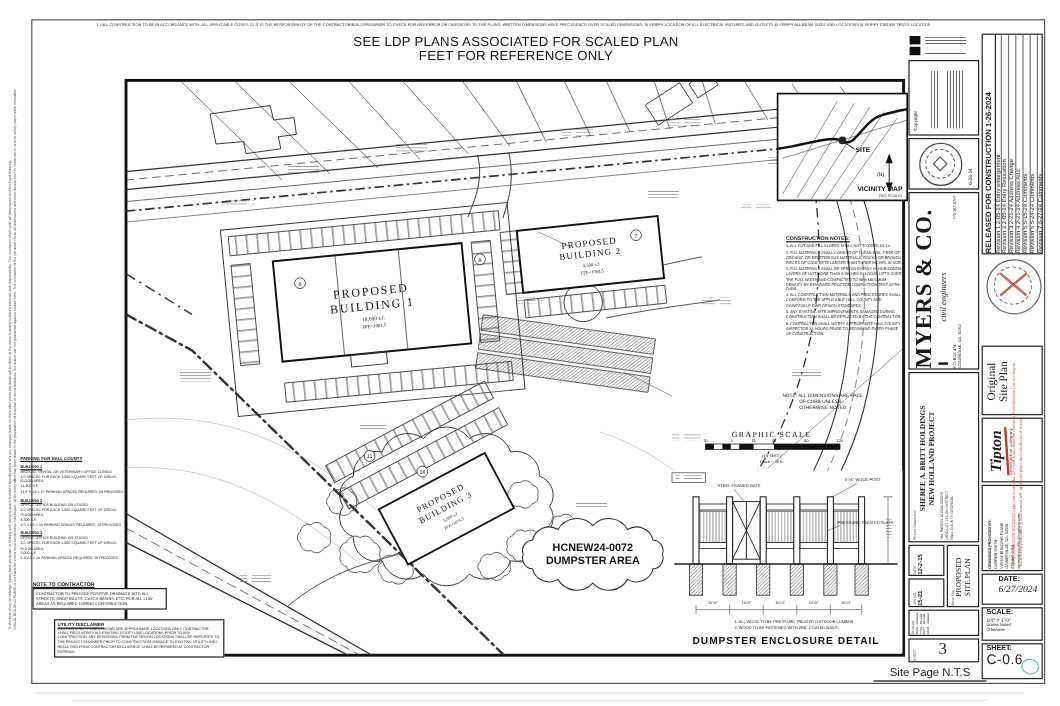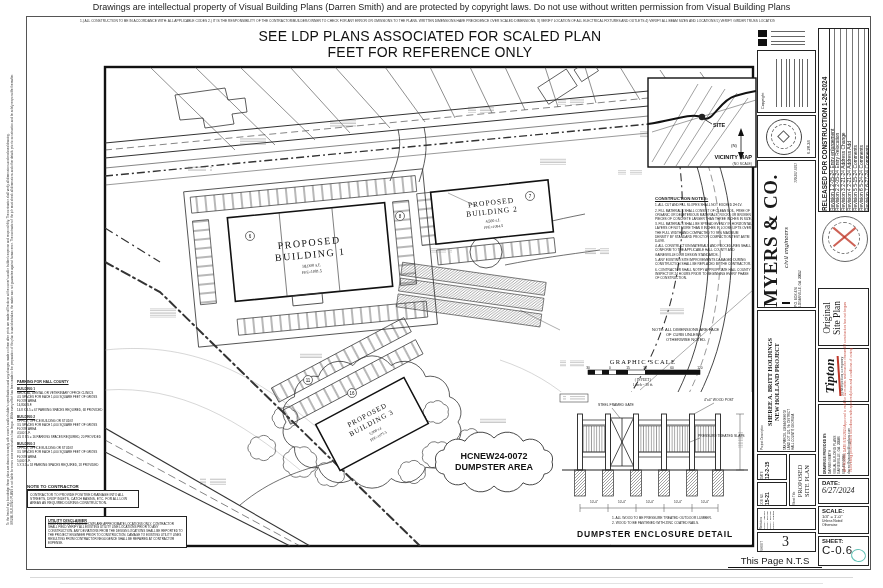--- a/index.html
+++ b/index.html
@@ -7,39 +7,38 @@
         font-family:"Liberation Sans",sans-serif;color:#1a1a1a;overflow:hidden;}
   #page *{box-sizing:border-box;}
   .abs{position:absolute;}
   .rot{position:absolute;transform:rotate(-90deg);transform-origin:0 0;}
   svg{position:absolute;left:0;top:0;}
   .tbox{position:absolute;border:1px solid #222;background:#fff;}
   .microlines{background-image:repeating-linear-gradient(to bottom,#666 0 .6px,transparent .6px 2.6px);}
   .microlines-v{background-image:repeating-linear-gradient(to right,#666 0 .6px,transparent .6px 2.6px);}
   .banner{width:883px;text-align:center;top:2px;left:0;font-size:9px;color:#222;}
   .codeline{left:80px;top:19px;width:695px;font-size:3.3px;white-space:nowrap;overflow:hidden;color:#333;}
-  .refnote{left:250px;top:29px;width:360px;text-align:center;font-size:14px;line-height:1.12;color:#111;letter-spacing:.2px;}
+  .refnote{left:250px;top:29px;width:360px;text-align:center;font-size:11px;line-height:1.12;color:#111;letter-spacing:.2px;}
   .margin-line{font-size:3px;line-height:1.4;color:#444;white-space:nowrap;overflow:hidden;}
   .notes-title{font-size:4.4px;font-weight:bold;text-decoration:underline;margin-bottom:2px;}
   .notes-item{font-size:3.2px;line-height:1.28;margin-bottom:1.5px;}
   .pk-line{font-size:3px;line-height:1.35;}
   .pk-head{font-weight:bold;text-decoration:underline;margin-top:3px;font-size:3.2px;}
   .boxed{border:.8px solid #222;background:#fff;padding:1.5px 2px;}
   .rev-head{font-size:6.4px;font-weight:bold;height:9.5px;border-bottom:1px solid #222;white-space:nowrap;overflow:hidden;padding-top:1px;}
   .rev-row{font-size:4.9px;height:5.9px;border-bottom:.5px solid #777;white-space:nowrap;overflow:hidden;}
   .redstamp{color:#c0392b;font-size:3.4px;white-space:nowrap;opacity:.85;}
   .lbl{font-size:6px;font-weight:bold;}
   .circle{border-radius:50%;position:absolute;}
 </style>
 </head>
 <body>
 
 <div id="page">
 
-  <div class="abs banner">Drawings are intellectual property of Visual Building Plans (Darren Smith) and are protected by copyright laws. Do not use without written permission from Visual Building Plans</div>
 
   <div class="abs" style="left:26px;top:16px;width:845px;height:554px;border:1px solid #555;"></div>
 
   <div class="rot" style="left:6px;top:525px;width:470px;height:10px;">
     <div class="margin-line">To the best of my knowledge these plans are drawn to comply with owner's and/or builder's specifications and any changes made on them after prints are made will be done at the owner's and/or builder's expense and responsibility. The contractor shall verify all dimensions and enclosed drawing.</div>
     <div class="margin-line">VISUAL BUILDING PLANS is not liable for errors once construction has begun. While every effort has been made in the preparation of this plan to avoid mistakes, the maker can not guarantee against human error. The contractor of the job must check all dimensions and other details prior to construction and be solely responsible thereafter.</div>
   </div>
 
   <div class="abs codeline">1.) ALL CONSTRUCTION TO BE IN ACCORDANCE WITH: ALL APPLICABLE CODES  2.) IT IS THE RESPONSIBILITY OF THE CONTRACTOR/BUILDER/OWNER TO CHECK FOR ANY ERROR OR OMISSIONS TO THE PLANS.  WRITTEN DIMENSIONS HAVE PRECEDENCE OVER SCALED DIMENSIONS.  3) VERIFY LOCATION OF ALL ELECTRICAL FIXTURES AND OUTLETS  4) VERIFY ALL BEAM SIZES AND LOCATIONS  5) VERIFY GIRDER TRUSS LOCATION AND POINT LOADS  6) VERIFY ALL FOOTING PAD LOCATIONS AND SIZES</div>
 
@@ -520,34 +519,34 @@
       <div>VISUAL BUILDING PLANS</div>
       <div>GAINESVILLE, GA. 30506</div>
       <div>678-497-0704</div>
       <div>darren@visualbuildingplans.com</div>
     </div>
   </div>
 
   <div class="rot redstamp" style="left:843px;top:472px;width:212px;height:5px;">APPROVED  DATE 8/15/2024   Approval is valid for 12 months and must be renewed if construction has not begun</div>
   <div class="rot redstamp" style="left:849px;top:472px;width:212px;height:5px;">Work being performed in accordance with approved plans and conditions of zoning</div>
 
-  <div class="tbox" style="left:818px;top:478px;width:51px;height:26px;padding:1px 3px;">
+  <div class="tbox" style="left:818px;top:478px;width:51px;height:26px;padding:1px 13px;">
     <div class="lbl">DATE:</div>
     <div style="font-family:'Liberation Serif',serif;font-style:italic;font-size:8px;">6/27/2024</div>
   </div>
   <div class="tbox" style="left:818px;top:506px;width:51px;height:28px;padding:1px 3px;">
     <div class="lbl">SCALE:</div>
     <div style="font-size:4.2px;">1/4" = 1'-0"</div>
     <div style="font-size:3.4px;">Unless Noted</div>
     <div style="font-size:3.4px;">Otherwise</div>
   </div>
   <div class="tbox" style="left:818px;top:536px;width:51px;height:30px;padding:1px 3px;">
     <div class="lbl">SHEET:</div>
     <div style="font-size:11.5px;letter-spacing:.5px;">C-0.6</div>
     <div class="circle" style="left:32px;top:12px;width:15px;height:13px;border:1.6px solid #2fae9e;opacity:.75;transform:rotate(12deg);"></div>
   </div>
 
-  <div class="abs" style="left:728px;top:555px;width:94px;text-align:center;font-size:9.5px;border-bottom:1px solid #111;padding-bottom:1px;">This Page N.T.S</div>
+  <div class="abs" style="left:728px;top:555px;width:94px;text-align:center;font-size:9.5px;border-bottom:1px solid #111;padding-bottom:1px;">Site Page N.T.S</div>
 
   <div class="abs" style="left:30px;top:577px;width:823px;height:1px;background:#d9d9d9;"></div>
   <div class="abs" style="left:60px;top:583px;width:763px;height:1px;background:#e3e3e3;"></div>
 
 </div>
 
 </body></html>

